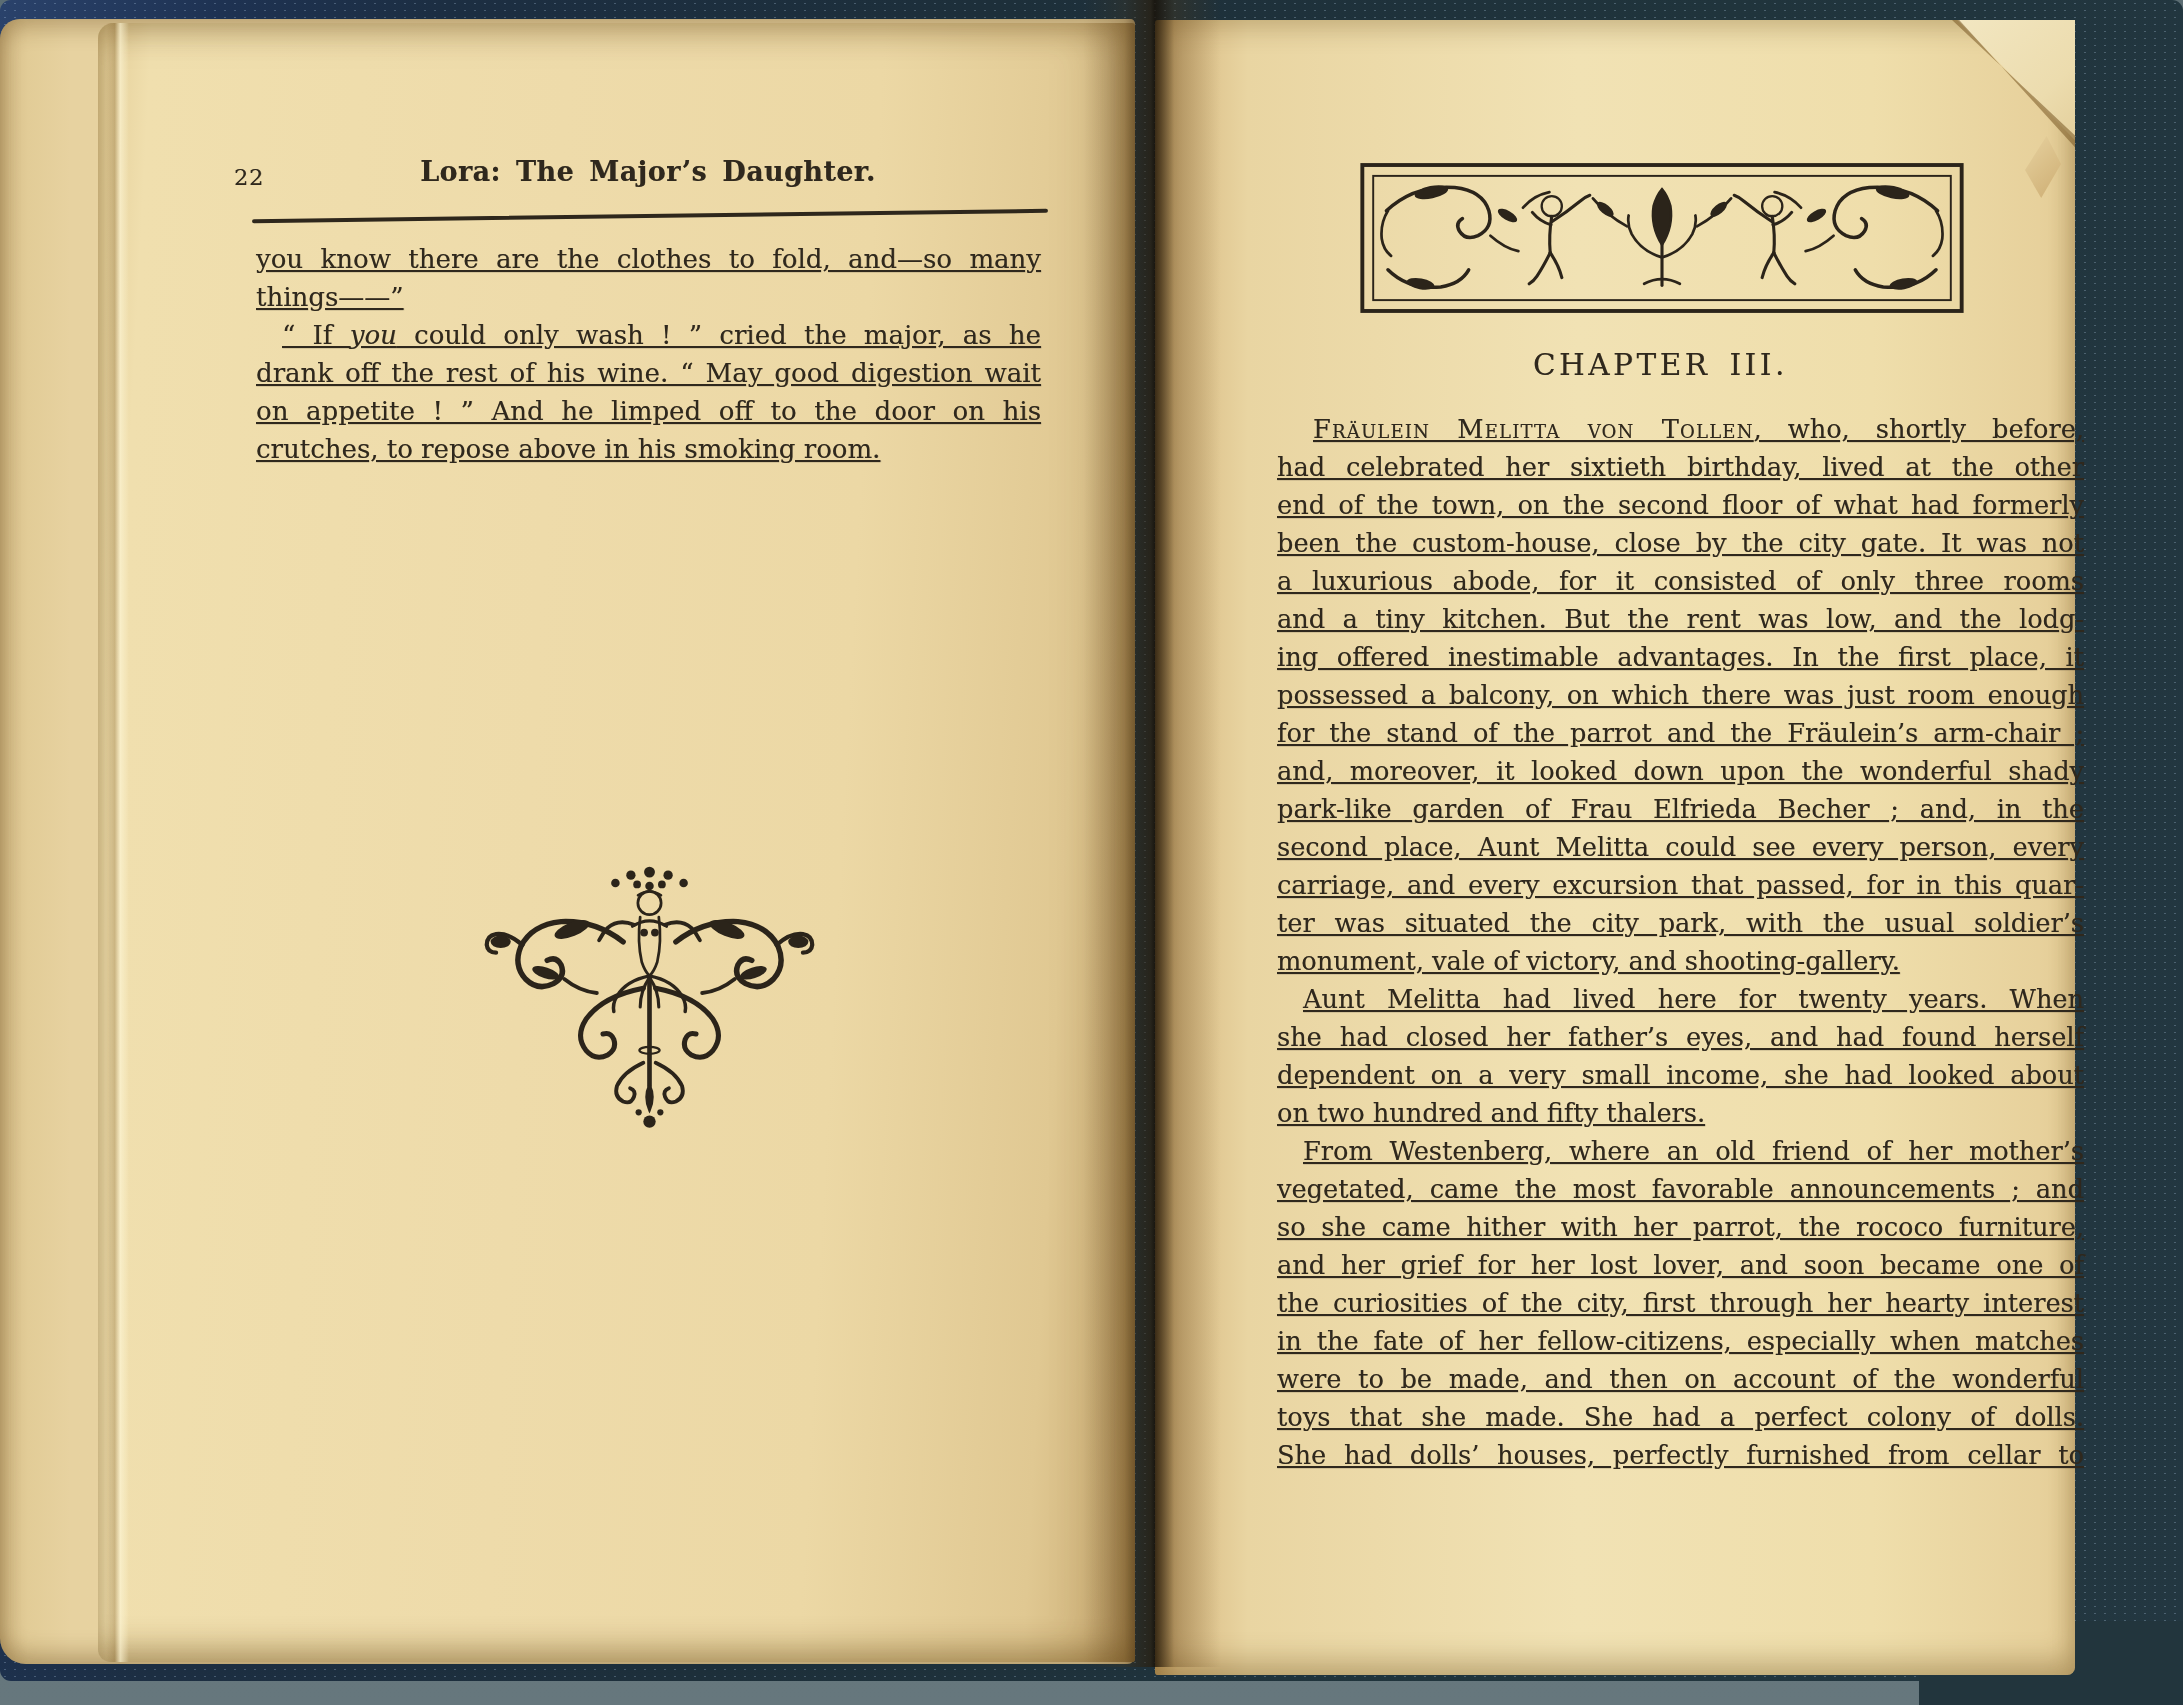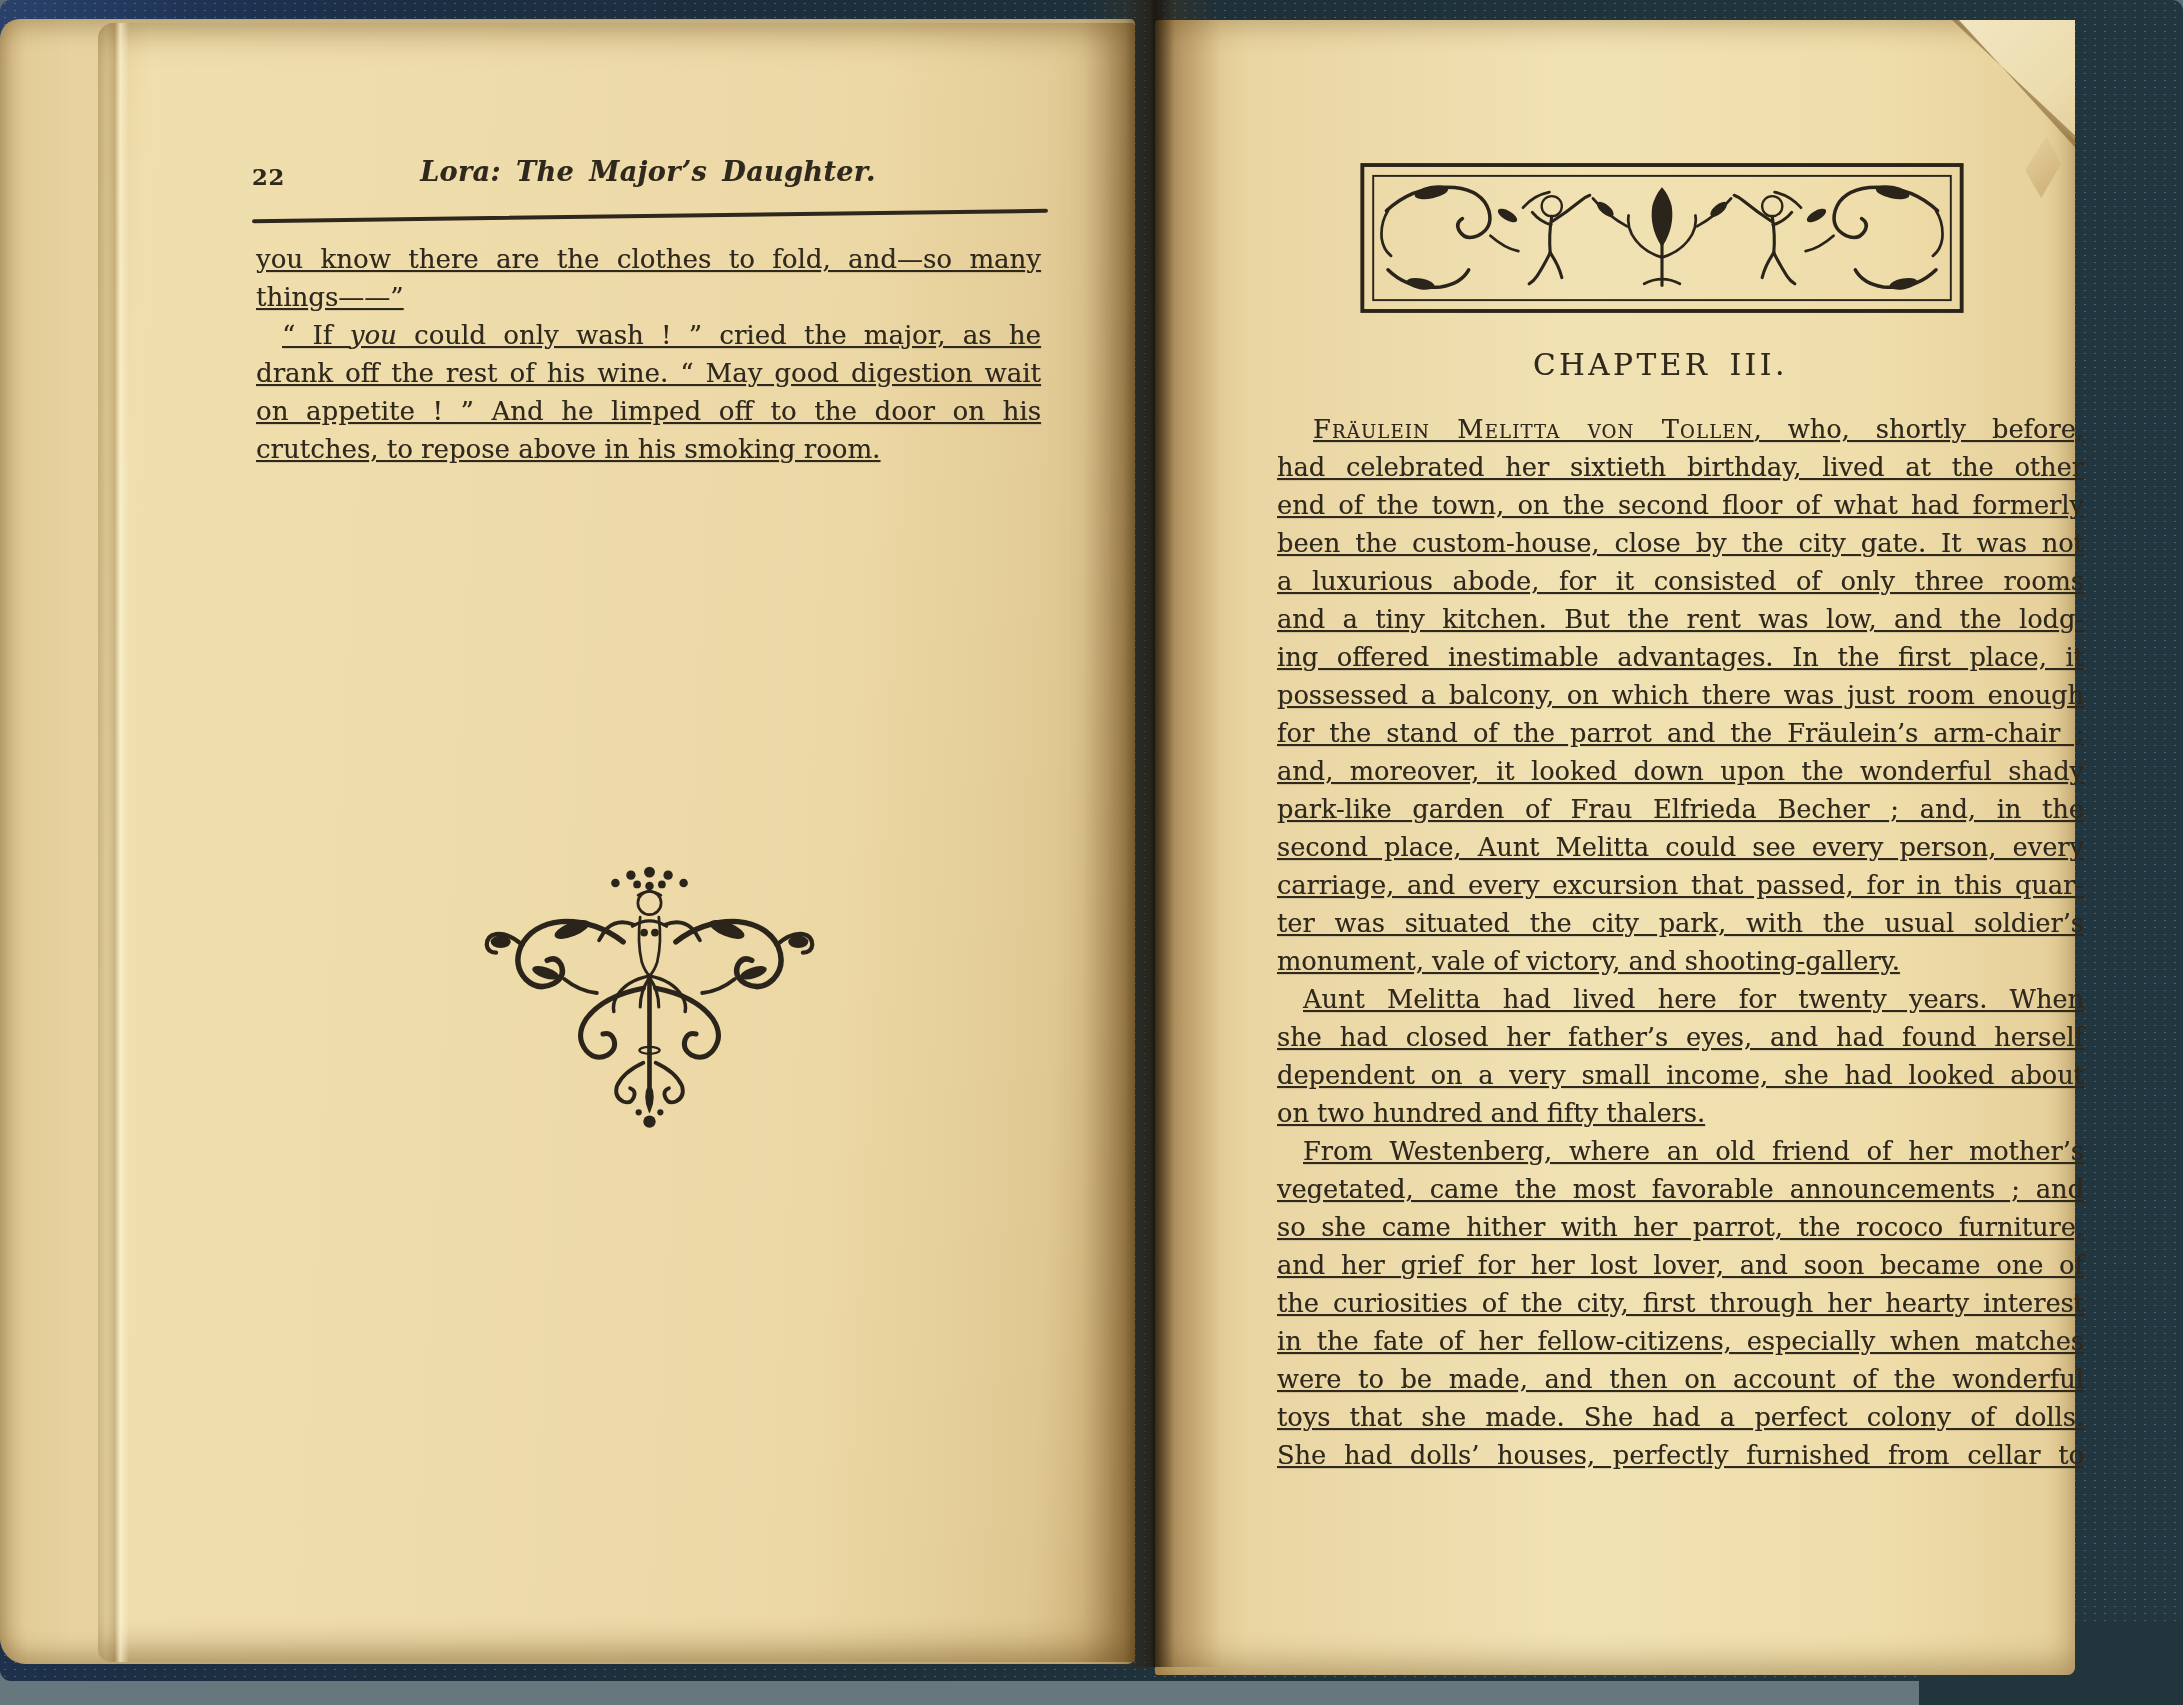--- a/index.html
+++ b/index.html
@@ -70,25 +70,25 @@
 
   
   .gutter{
     position:absolute;left:1083px;top:0;width:138px;height:1667px;pointer-events:none;
     background:linear-gradient(90deg,rgba(0,0,0,0) 0%,rgba(84,56,18,.20) 30%,rgba(44,28,8,.62) 49%,rgba(25,16,5,.78) 52%,rgba(84,56,18,.30) 66%,rgba(0,0,0,0) 100%);
   }
 
   
   .ink{color:#2f281d;text-shadow:0.3px 0.3px 0.5px rgba(47,40,29,.45);}
   .pagenum{
-    position:absolute;left:154px;top:141px;font-size:22.5px;font-weight:bold;letter-spacing:0.8px;
+    position:absolute;left:136px;top:141px;font-size:22.5px;font-weight:normal;letter-spacing:0.8px;
   }
   .running-title{
     position:absolute;left:158px;top:133px;width:784px;text-align:center;
-    font-style:italic;font-weight:bold;font-size:27px;word-spacing:5.4px;letter-spacing:0.4px;
+    font-weight:bold;font-size:27px;word-spacing:5.4px;letter-spacing:0.4px;
   }
   .header-rule{
     position:absolute;left:154px;top:191px;width:796px;height:3.9px;border-radius:2.3px;
     background:#2e271c;transform:rotate(-0.75deg);
   }
   .body-text{position:absolute;}
   .body-left{left:158px;top:217px;width:785px;font-size:26px;line-height:38px;}
   .body-right{left:122px;top:390px;width:807px;font-size:25.6px;line-height:38px;}
   .para{margin:0;}
   .line{text-align:justify;text-align-last:justify;white-space:nowrap;text-decoration:underline;}

